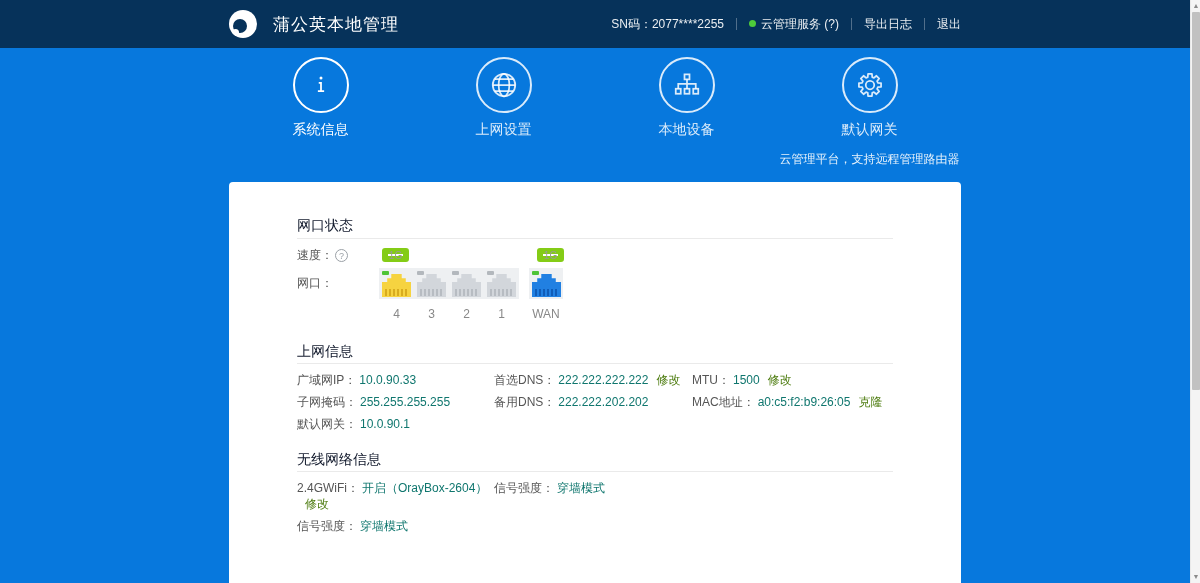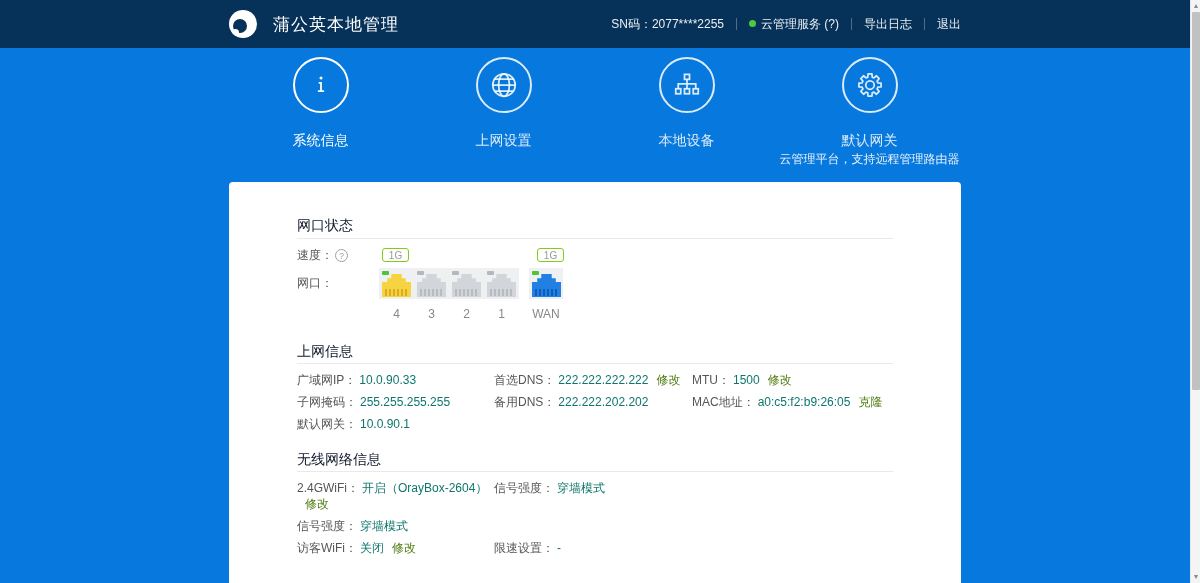--- a/index.html
+++ b/index.html
@@ -21,36 +21,36 @@
   .tb-link { cursor:pointer; }
 
   
   .main { position:absolute; top:48px; left:0; width:1190px; height:535px; background:#0778dd; }
   .nav { height:134px; }
   .nav .container { display:grid; grid-template-columns:repeat(4,1fr); }
   .nav-tab { display:flex; flex-direction:column; align-items:center; padding-top:9px; position:relative; cursor:pointer; color:rgba(255,255,255,.85); }
   .nav-tab.active { color:#fff; }
   .nav-circle { width:56px; height:56px; border:2px solid currentColor; border-radius:50%; display:flex; align-items:center; justify-content:center; }
   .nav-circle svg { stroke:currentColor; fill:none; stroke-width:1.4; }
-  .nav-label { margin-top:19px; font-size:14px; }
+  .nav-label { margin-top:8px; font-size:14px; }
   .nav-sub { position:absolute; top:103px; width:210px; text-align:center; font-size:12px; color:rgba(255,255,255,.9); white-space:nowrap; }
 
   
   .card { position:relative; width:732px; margin:0 auto; height:401px; background:#fff; border-radius:4px 4px 0 0; overflow:hidden; }
   .pointer { position:absolute; top:-11px; left:80px; width:0; height:0; border-left:12px solid transparent; border-right:12px solid transparent; border-bottom:12px solid #fff; }
   .card-inner { padding:0 68px; }
   .section-title { color:#0f172a; font-size:14px; line-height:20px; }
   .t1 { margin-top:33px; } .t2 { margin-top:20px; } .t3 { margin-top:17px; }
   .divider { height:1px; background:#eaeaea; margin-top:3px; }
   .divider.d2 { margin-top:2px; }
 
   
   .speed-row { position:relative; margin-top:7px; height:18px; display:flex; align-items:center; font-size:12px; color:#555; }
   .q-icon { display:inline-flex; align-items:center; justify-content:center; width:13px; height:13px; border:1px solid #9aa0a6; border-radius:50%; color:#9aa0a6; font-size:9px; margin-left:2px; cursor:pointer; }
-  .badge { position:absolute; top:2px; width:27px; height:14px; border:1px solid #84cc16; border-radius:3px; background:#fff; color:#999; font-size:10px; display:flex; align-items:center; justify-content:center; }
+  .badge { position:absolute; top:2px; width:27px; height:14px; border:6px solid #84cc16; border-radius:3px; background:#fff; color:#999; font-size:10px; display:flex; align-items:center; justify-content:center; }
   .badge.b-lan { left:85px; } .badge.b-wan { left:240px; }
   .ports-row { margin-top:4px; display:flex; align-items:center; font-size:12px; color:#555; }
   .row-label { width:82px; flex:0 0 auto; }
   .lan-group { display:flex; background:#eef0f2; }
   .wan-wrap { margin-left:10px; background:#eef0f2; }
   .port-cell { width:35px; height:31px; position:relative; }
   .wan-wrap .port-cell { width:34px; }
   .led { position:absolute; top:3px; left:3px; width:7px; height:4px; border-radius:1px; background:#b3b8bd; }
   .p-on .led { background:#4fc436; }
   .plug { position:absolute; bottom:2px; left:3px; width:29px; height:23px;
@@ -230,24 +230,20 @@
         <div class="section-title t3">无线网络信息</div>
         <div class="divider d2"></div>
 
         <div class="info-grid">
           <div><span class="lbl">2.4GWiFi：</span><span class="val">开启（OrayBox-2604）</span><a class="lnk">修改</a></div>
           <div><span class="lbl">信号强度：</span><span class="val">穿墙模式</span></div>
         </div>
         <div class="info-grid">
           <div><span class="lbl">信号强度：</span><span class="val">穿墙模式</span></div>
         </div>
-        <div class="info-grid">
-          <div><span class="lbl">访客WiFi：</span><span class="val">关闭</span><a class="lnk">修改</a></div>
-          <div><span class="lbl">限速设置：</span><span class="val">-</span></div>
-        </div>
 
       </div>
     </div>
   </div>
 
 </div>
 
 <div class="scrollbar">
   <div class="sb-arrow sb-up">▲</div>
   <div class="sb-thumb"></div>

